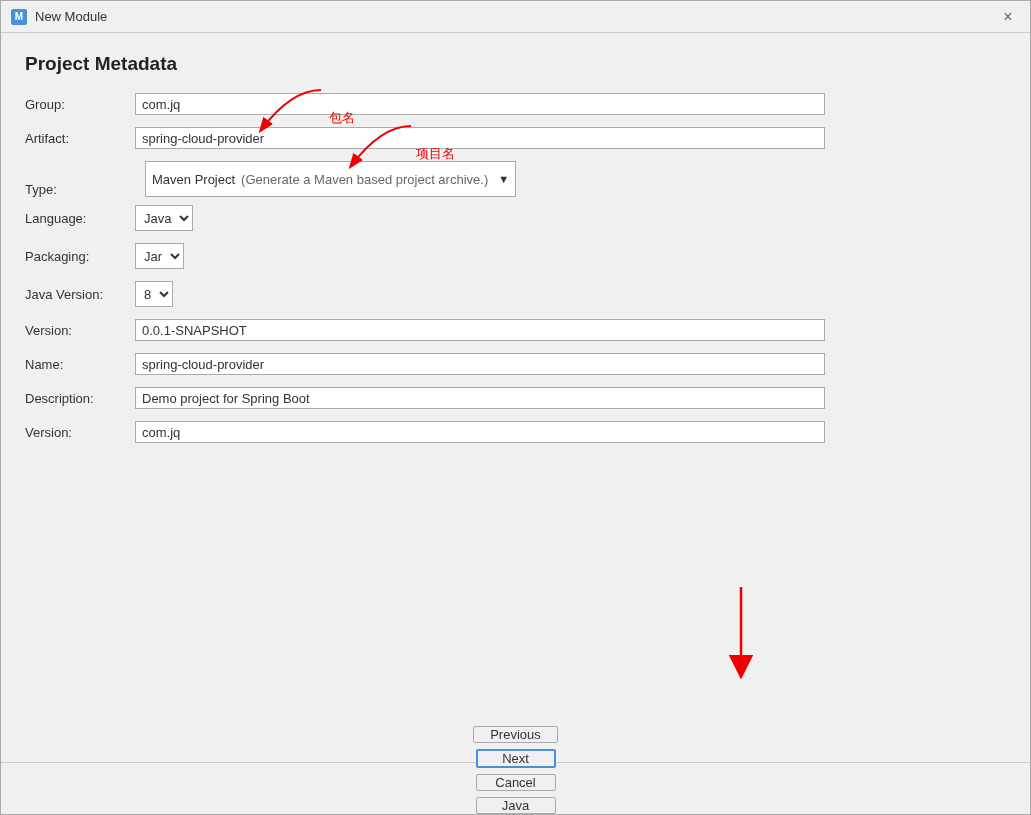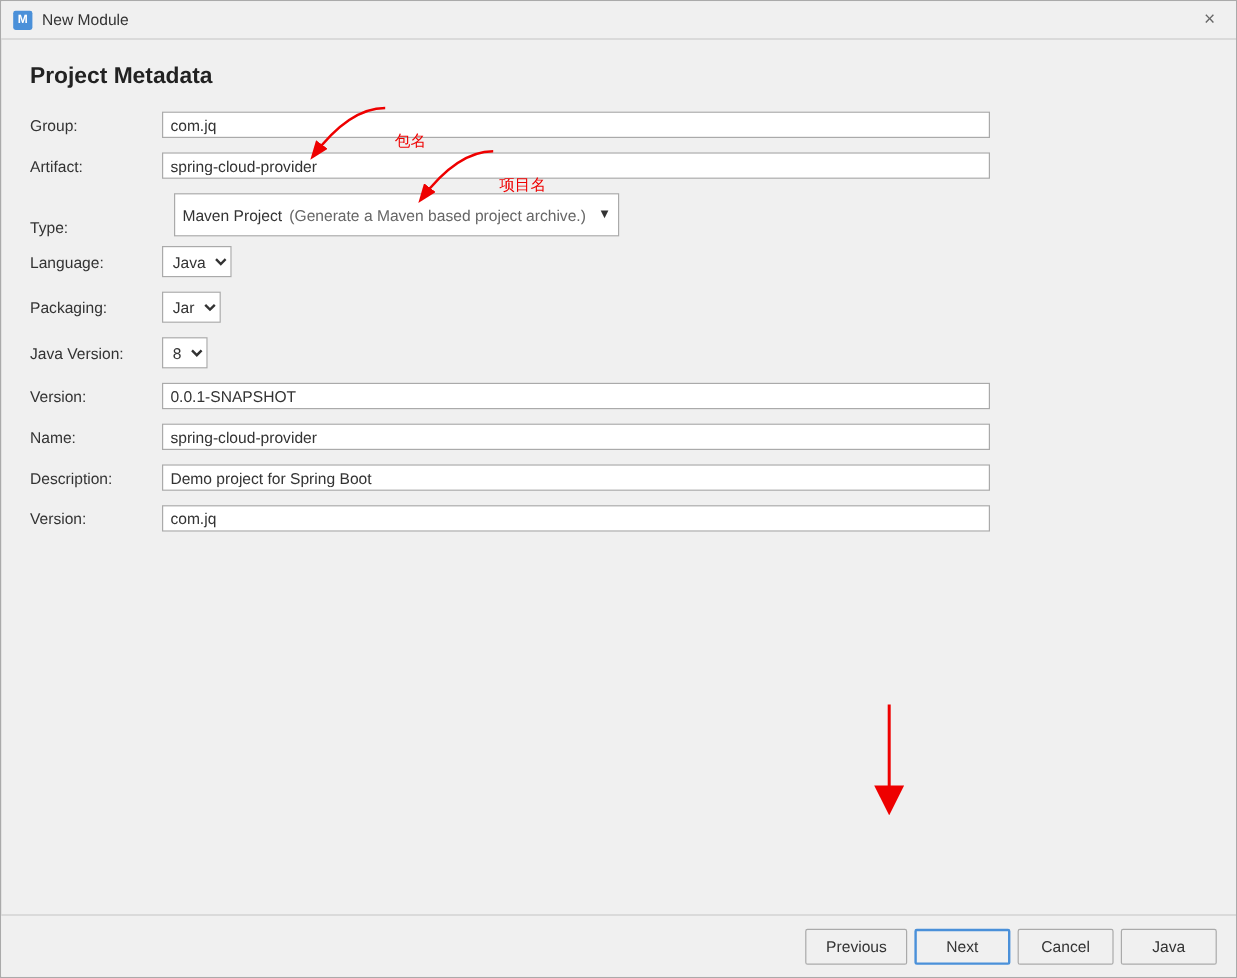--- a/index.html
+++ b/index.html
@@ -140,20 +140,21 @@
     }
     .footer {
       height: 52px;
       background: #f0f0f0;
       border-top: 1px solid #ccc;
       display: flex;
       align-items: center;
       justify-content: flex-end;
       padding: 0 16px;
       gap: 6px;
+      flex-direction: column;
     }
     .footer-btn {
       height: 30px;
       min-width: 80px;
       padding: 0 16px;
       border: 1px solid #aaa;
       background: #f0f0f0;
       font-size: 13px;
       cursor: pointer;
       color: #333;

